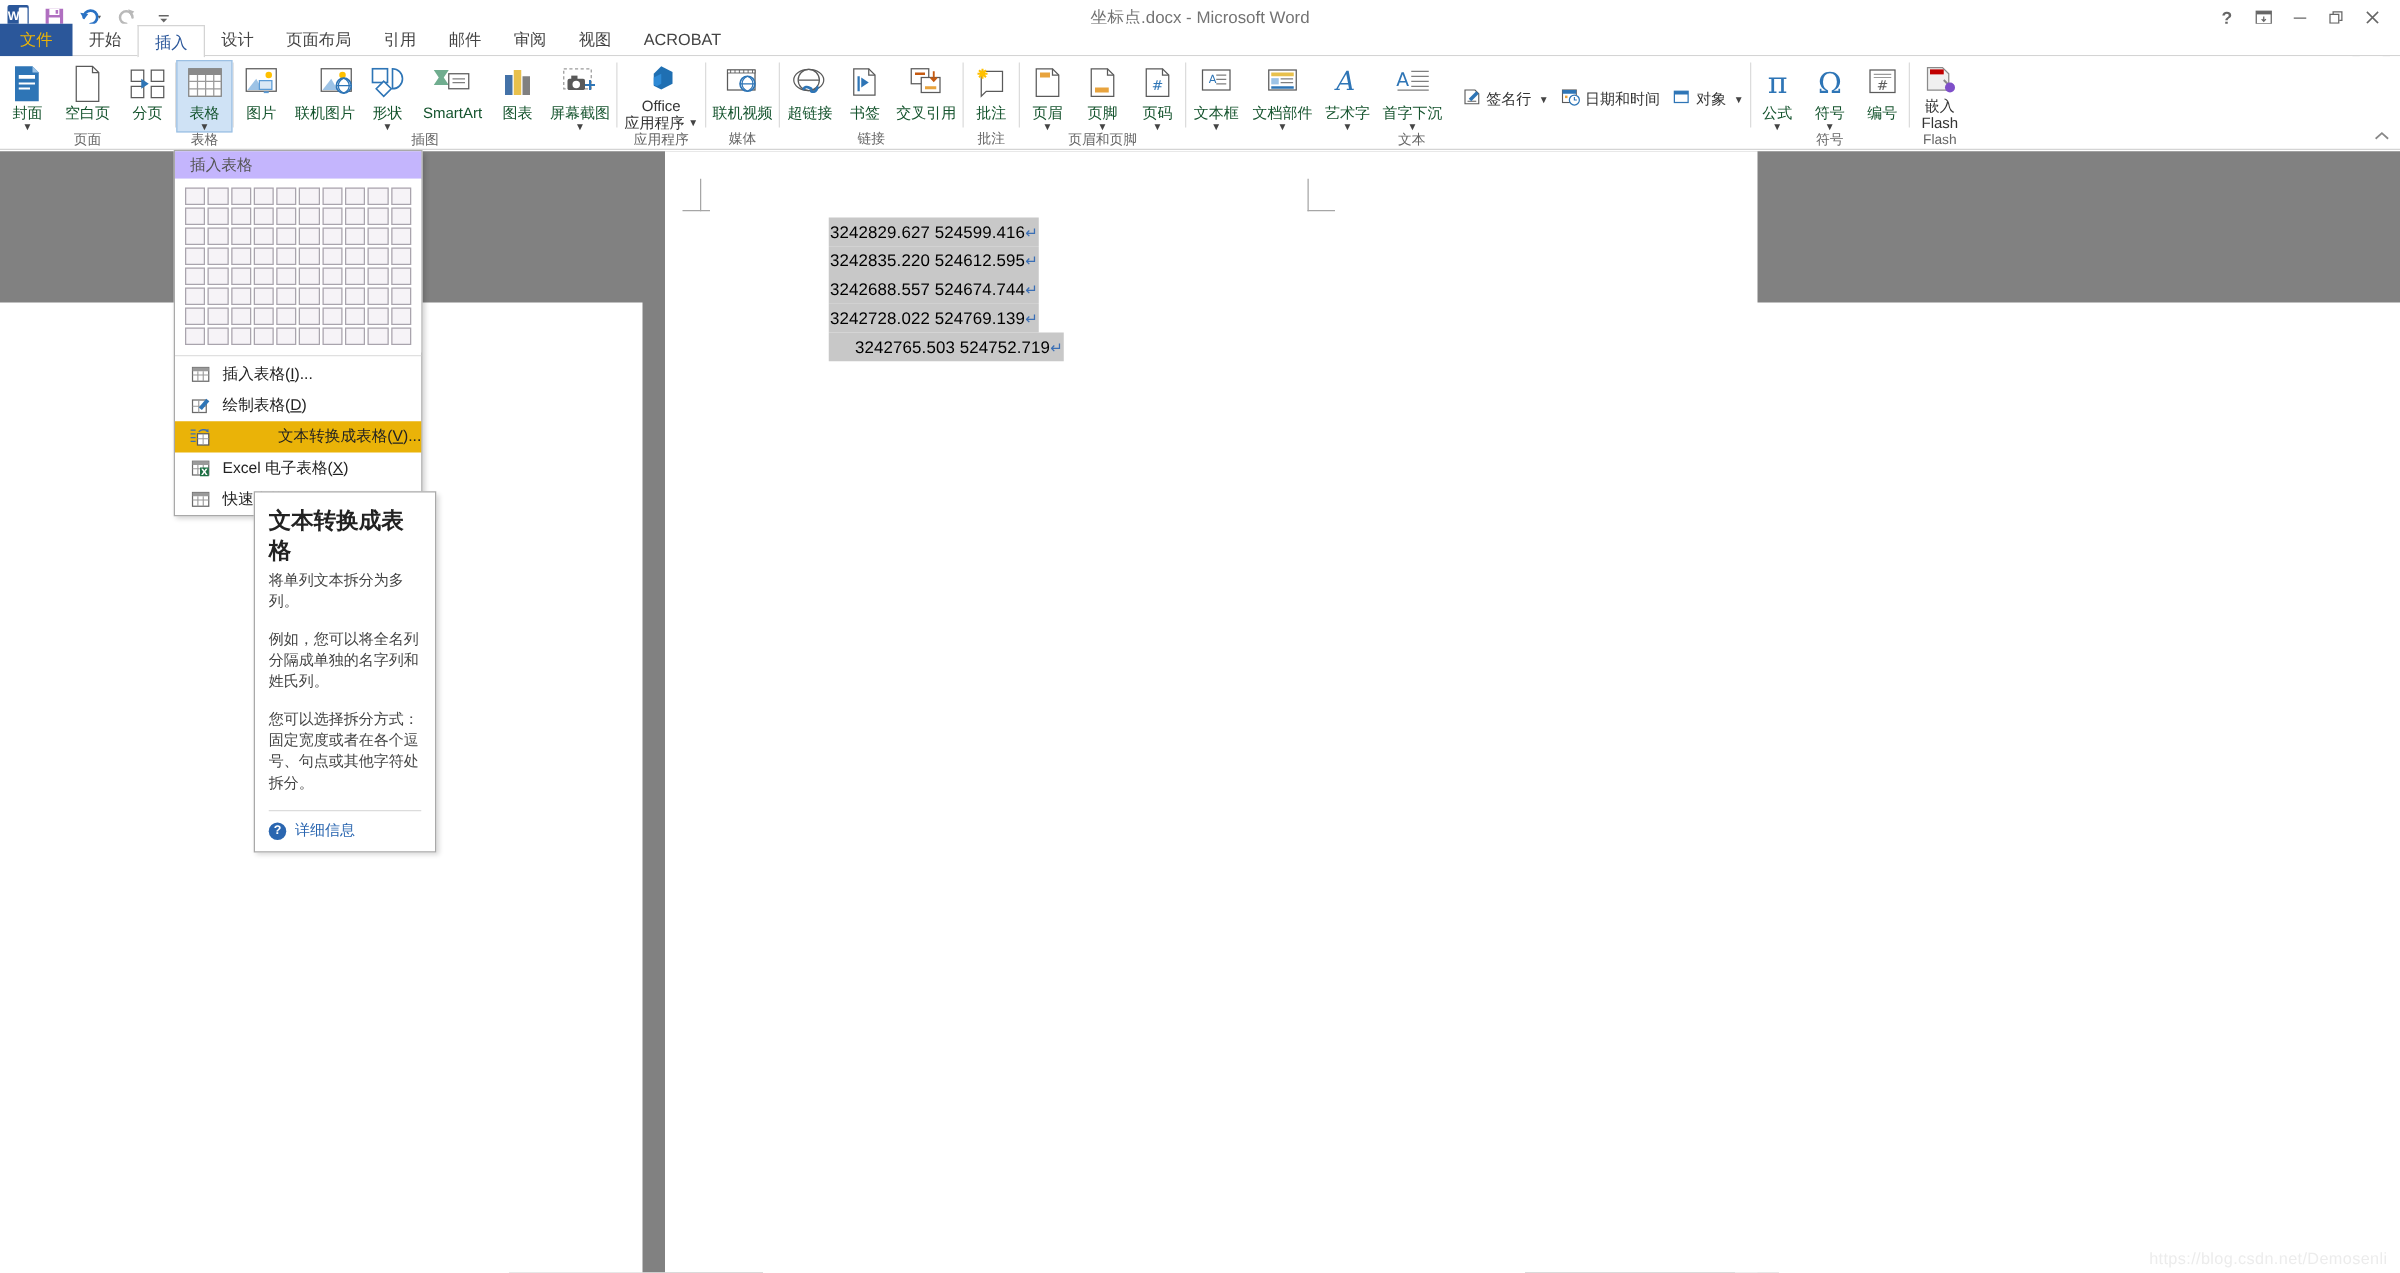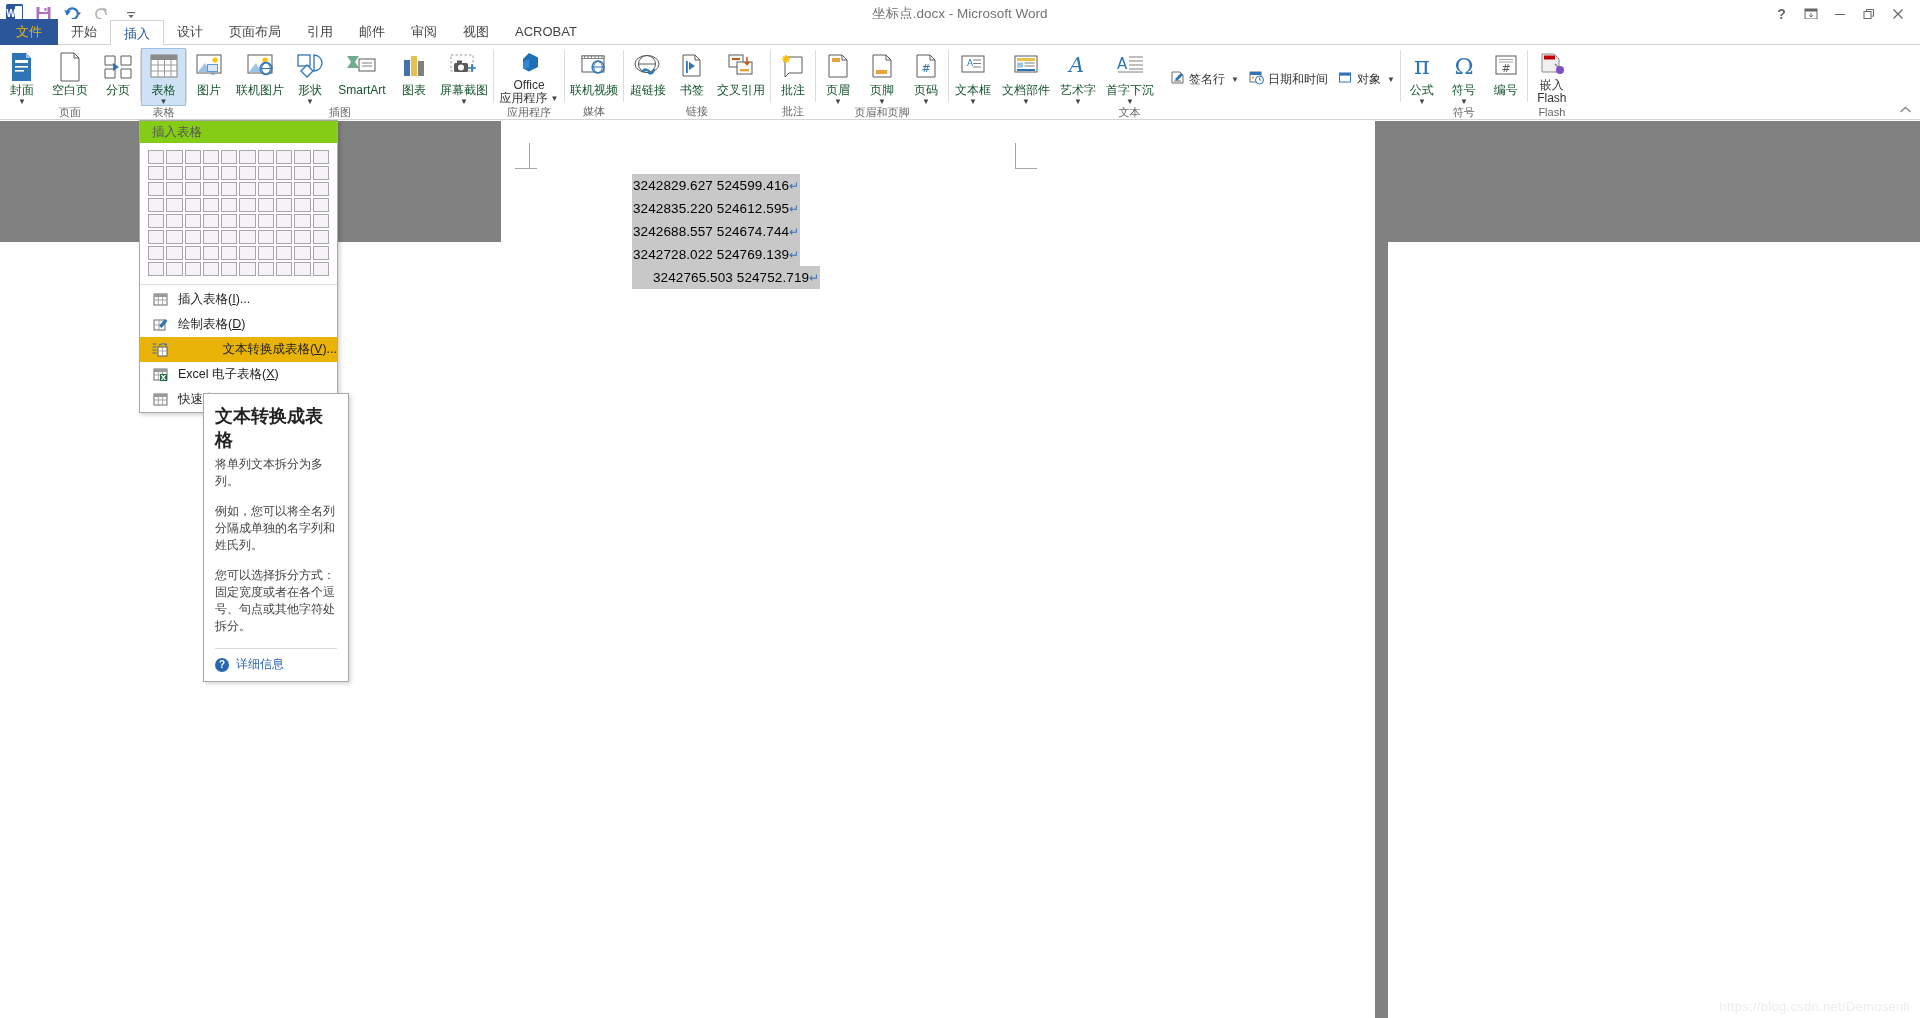--- a/index.html
+++ b/index.html
@@ -105,21 +105,21 @@
   }
 
   
   .menu {
     position:absolute; left:139px; top:120px; width:199px;
     background:#fff; border:1px solid #a9a9a9; box-shadow:2px 2px 4px rgba(0,0,0,0.18);
     z-index:50;
   }
   .menu-header {
     height:22px; line-height:22px; padding-left:12px; font-size:12.5px; color:#555;
-    background:#84cc16;
+    background:#c4b5fd;
   }
   .grid-wrap { padding:7px 8px 6px 8px; background:#fff; }
   .grid { display:grid; grid-template-columns:repeat(10, 1fr); gap:2px; }
   .cell { height:14px; background:#f6f3f7; border:1px solid #a9a4ad; }
   .menu-sep { height:1px; background:#e0e0e0; margin:2px 0; }
   .mitem {
     height:25px; display:flex; align-items:center; gap:10px; padding-left:12px;
     font-size:12.5px; color:#222; cursor:default;
   }
   .mitem.hl { background:#eab308;justify-content:space-between; }
@@ -141,21 +141,21 @@
     width:14px; height:14px; border-radius:50%; background:#2a66b0; color:#fff;
     font-size:10px; font-weight:bold; display:flex; align-items:center; justify-content:center;
   }
 
   
   .docarea {
     position:absolute; top:121px; left:0; width:1920px; height:897px;
     background:#818181;
   }
   .page {
-    position:absolute; left:501px; top:0px; width:874px; height:897px; background:#fff;
+    position:absolute; left:532px; top:0px; width:874px; height:897px; background:#fff;
   }
   .gutter-l { position:absolute; left:0; top:121px; width:514px; height:897px; background:#fff; }
   .gutter-r { position:absolute; left:1388px; top:121px; width:532px; height:897px; background:#fff; }
 
   .mcorner { position:absolute; }
   .mcorner .v { position:absolute; width:1px; background:#a6a6a6; }
   .mcorner .h { position:absolute; height:1px; background:#a6a6a6; }
 
   .doclines { position:absolute; left:131px; top:53px; }
   .dline {
@@ -339,21 +339,21 @@
                 <rect x="3" y="2" width="24" height="18" fill="#fff" stroke="#5a5a5a" stroke-width="1"></rect>
                 <circle cx="21" cy="7" r="2.6" fill="#ffc000"></circle>
                 <path d="M4 19 L11 10 L16 19 Z" fill="#9dc3e6"></path>
                 <rect x="13" y="11" width="11" height="8" fill="#5b9bd5"></rect>
                 <rect x="14" y="12" width="9" height="6" fill="#dae8f5"></rect>
                 <rect x="17" y="20" width="4" height="1.5" fill="#5b9bd5"></rect>
               </svg>
             </span>
             <span class="lbl">图片</span>
           </div>
-          <div class="btn" style="min-width:58px;">
+          <div class="btn" style="min-width:58px;align-items:flex-end;">
             <span class="gl">
               <svg width="30" height="28" viewBox="0 0 30 28">
                 <rect x="3" y="2" width="24" height="18" fill="#fff" stroke="#5a5a5a" stroke-width="1"></rect>
                 <circle cx="20" cy="7" r="2.6" fill="#ffc000"></circle>
                 <path d="M4 19 L11 10 L16 19 Z" fill="#9dc3e6"></path>
                 <circle cx="21" cy="15.5" r="6" fill="#fff" stroke="#2e75b6" stroke-width="1.3"></circle>
                 <path d="M15 15.5 h12 M21 9.5 a9 7 0 0 1 0 12 a9 7 0 0 1 0 -12" fill="none" stroke="#2e75b6" stroke-width="1.1"></path>
               </svg>
             </span>
             <span class="lbl">联机图片</span>

